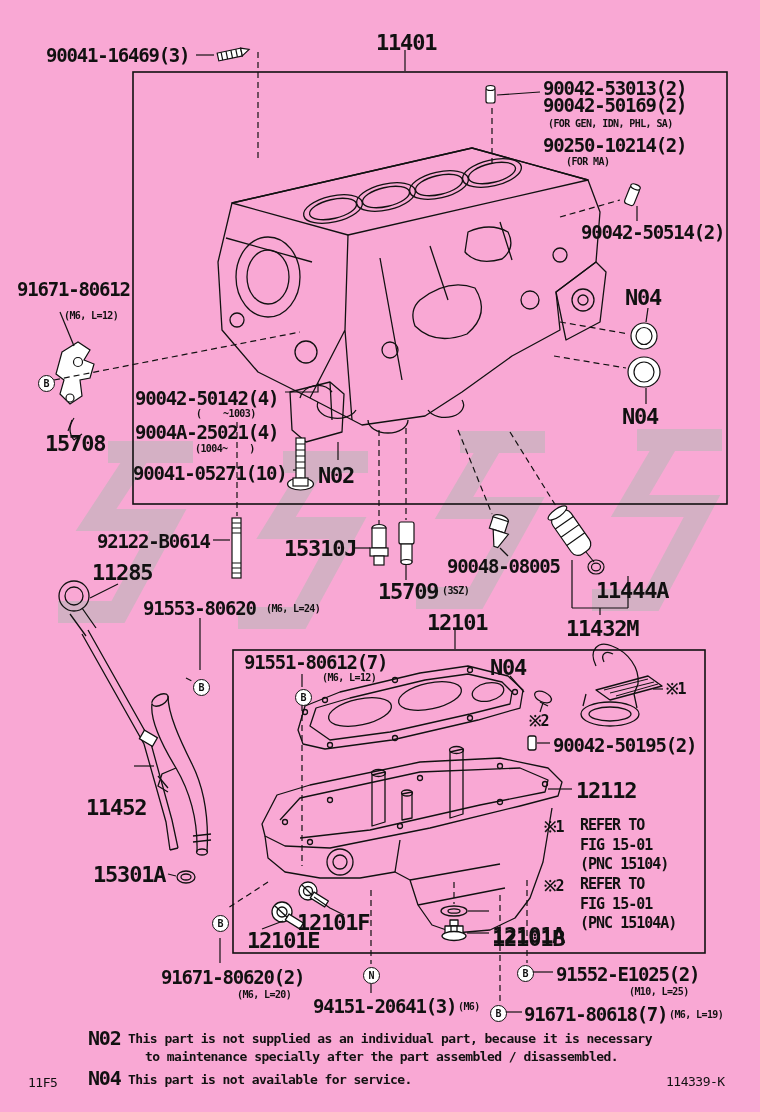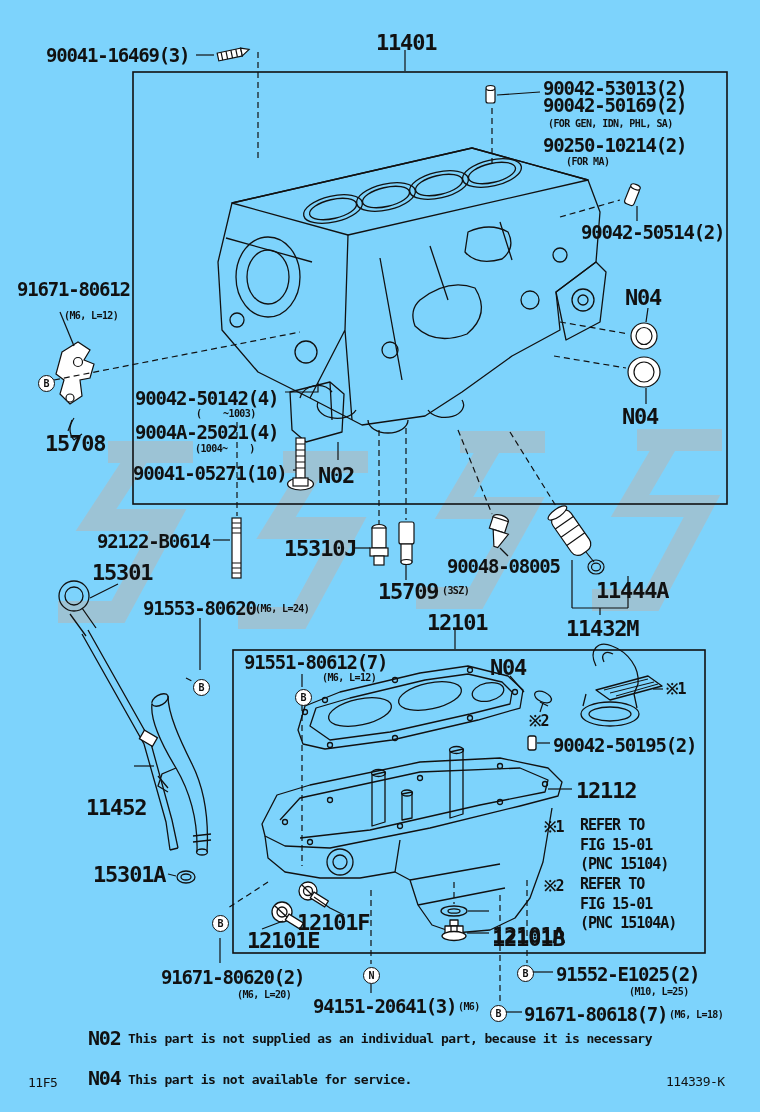--- a/index.html
+++ b/index.html
@@ -1,16 +1,16 @@
 <!DOCTYPE html>
 <html><head>
 <meta charset="utf-8">
 <style>
   html,body{margin:0;padding:0;background:#fff;}
-  #canvas{position:relative;width:760px;height:1112px;background:#7dd3fc;overflow:hidden;
+  #canvas{position:relative;width:760px;height:1112px;background:#f9a8d4;overflow:hidden;
           font-family:"DejaVu Sans Mono", monospace;color:#111;}
   svg{position:absolute;left:0;top:0;}
   .lbl{position:absolute;font-weight:bold;white-space:pre;letter-spacing:-1.2px;line-height:1;}
   .pn{font-size:19px;}
   .big{font-size:22px;}
   .sub{font-size:10px;letter-spacing:-0.6px;}
   .ref{font-size:15px;letter-spacing:-1px;}
   .note-code{font-size:20px;}
   .note-text{font-size:13px;letter-spacing:-0.55px;}
   .foot{font-size:13px;font-weight:bold;letter-spacing:-0.5px;}
@@ -312,23 +312,23 @@
 <div class="lbl big" style="left:318px;top:465px;">N02</div>
 
 <div class="lbl pn" style="left:97px;top:532px;">92122-B0614</div>
 <div class="lbl big" style="left:284px;top:538px;">15310J</div>
 <div class="lbl pn" style="left:447px;top:557px;">90048-08005</div>
 <div class="lbl big" style="left:378px;top:581px;">15709</div>
 <div class="lbl sub" style="left:442px;top:586px;">(3SZ)</div>
 <div class="lbl big" style="left:596px;top:580px;">11444A</div>
 <div class="lbl big" style="left:566px;top:618px;">11432M</div>
 
-<div class="lbl big" style="left:92px;top:562px;">15301</div>
+<div class="lbl big" style="left:92px;top:562px;">11285</div>
 <div class="lbl pn" style="left:143px;top:599px;">91553-80620</div>
-<div class="lbl sub" style="left:255px;top:604px;">(M6, L=24)</div>
+<div class="lbl sub" style="left:266px;top:604px;">(M6, L=24)</div>
 <div class="lbl big" style="left:86px;top:797px;">11452</div>
 <div class="lbl big" style="left:93px;top:864px;">15301A</div>
 
 <div class="lbl big" style="left:427px;top:612px;">12101</div>
 <div class="lbl pn" style="left:244px;top:653px;">91551-80612(7)</div>
 <div class="lbl sub" style="left:322px;top:673px;">(M6, L=12)</div>
 <div class="lbl big" style="left:490px;top:657px;">N04</div>
 <div class="lbl ref" style="left:666px;top:682px;">※1</div>
 <div class="lbl ref" style="left:529px;top:714px;">※2</div>
 <div class="lbl pn" style="left:553px;top:736px;">90042-50195(2)</div>
@@ -348,31 +348,32 @@
 <div class="lbl big" style="left:492px;top:928px;">12101B</div>
 <div class="lbl big" style="left:492px;top:925px;">12101A</div>
 
 <div class="lbl pn" style="left:161px;top:968px;">91671-80620(2)</div>
 <div class="lbl sub" style="left:237px;top:990px;">(M6, L=20)</div>
 <div class="lbl pn" style="left:313px;top:997px;">94151-20641(3)</div>
 <div class="lbl sub" style="left:458px;top:1002px;">(M6)</div>
 <div class="lbl pn" style="left:556px;top:965px;">91552-E1025(2)</div>
 <div class="lbl sub" style="left:629px;top:987px;">(M10, L=25)</div>
 <div class="lbl pn" style="left:524px;top:1005px;">91671-80618(7)</div>
-<div class="lbl sub" style="left:669px;top:1010px;">(M6, L=18)</div>
+<div class="lbl sub" style="left:669px;top:1010px;">(M6, L=19)</div>
 
 <span class="circ" style="left:38px;top:375px;">B</span>
 <span class="circ" style="left:193px;top:679px;">B</span>
 <span class="circ" style="left:295px;top:689px;">B</span>
 <span class="circ" style="left:212px;top:915px;">B</span>
 <span class="circ" style="left:517px;top:965px;">B</span>
 <span class="circ" style="left:490px;top:1005px;">B</span>
 <span class="circ" style="left:363px;top:967px;">N</span>
 
 <div class="lbl note-code" style="left:88px;top:1028px;">N02</div>
 <div class="lbl note-text" style="left:128px;top:1032px;">This part is not supplied as an individual part, because it is necessary</div>
+<div class="lbl note-text" style="left:145px;top:1050px;">to maintenance specially after the part assembled / disassembled.</div>
 <div class="lbl note-code" style="left:88px;top:1068px;">N04</div>
 <div class="lbl note-text" style="left:128px;top:1073px;">This part is not available for service.</div>
 
 <div class="lbl foot" style="left:28px;top:1076px;font-weight:normal;">11F5</div>
 <div class="lbl foot" style="left:666px;top:1075px;font-weight:normal;">114339-K</div>
 
 </div>
 
 </body></html>

